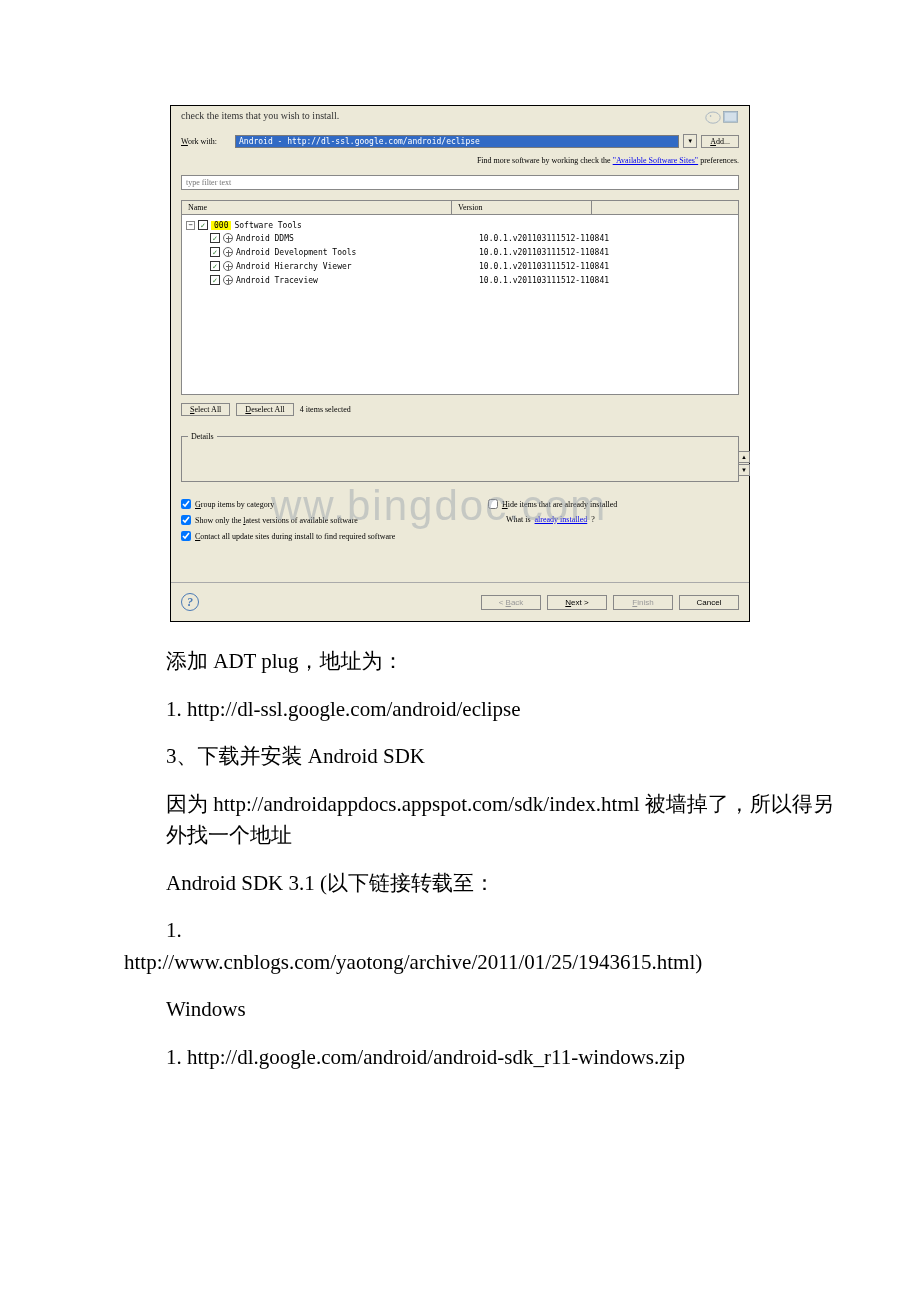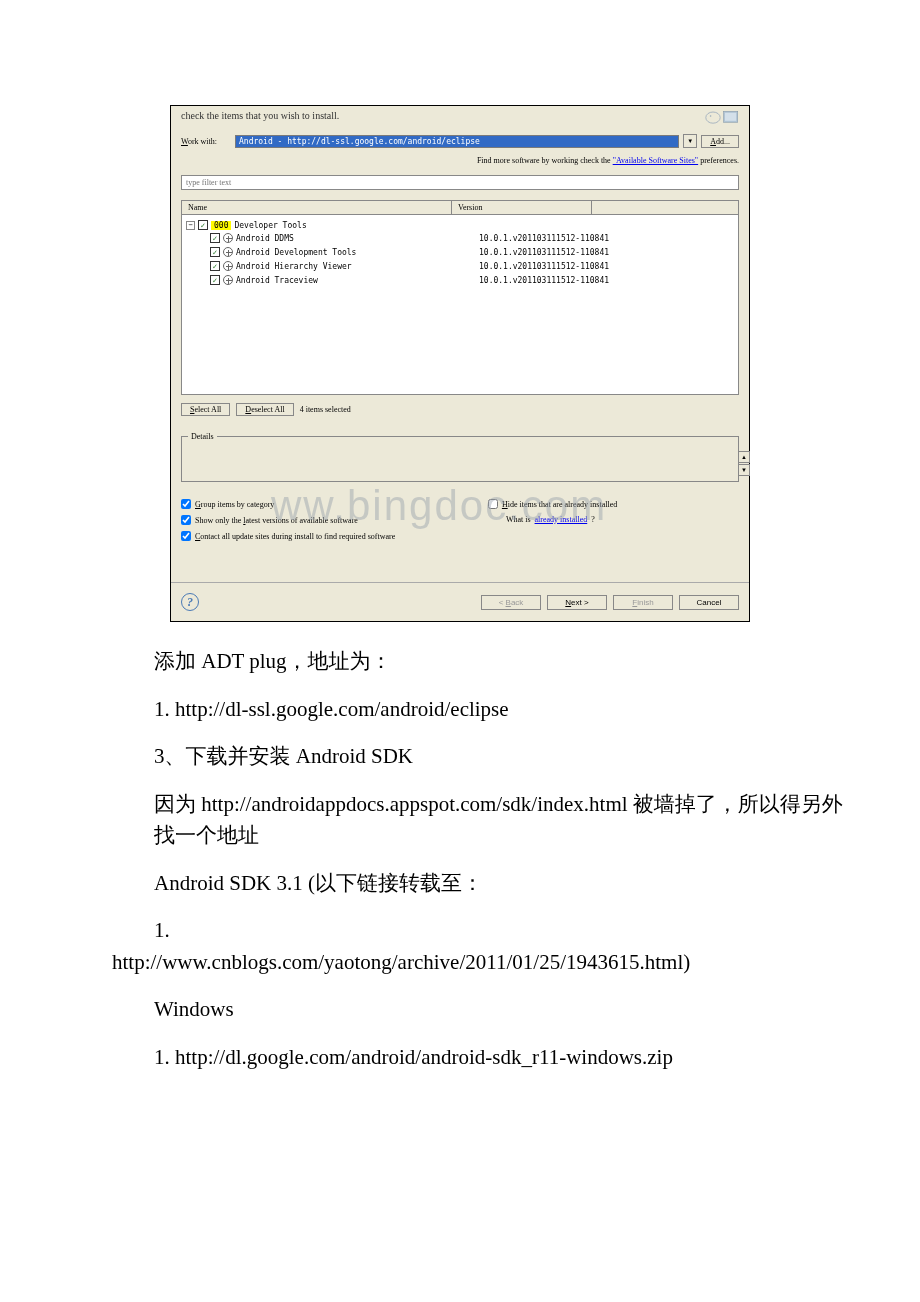--- a/index.html
+++ b/index.html
@@ -278,20 +278,21 @@
       font-size: 8px;
       cursor: pointer;
     }
     .nav-btn.disabled { color: #999; }
     
     .content-text {
       padding: 24px 70px 30px 154px;
       font-family: "Times New Roman", "SimSun", serif;
       font-size: 21px;
       line-height: 1.5;
+      margin-left: 12px;
     }
     
     .content-text p { margin-bottom: 16px; }
     .content-text .wrap-left { padding-left: 0; margin-left: -42px; }
     
     u { text-decoration: underline; }
   </style>
 </head>
 <body>
 
@@ -328,21 +329,21 @@
     <div class="tree-header">
       <div class="th th-name">Name</div>
       <div class="th th-version">Version</div>
       <div class="th th-blank"></div>
     </div>
     <div class="tree-body">
       <div class="tree-parent">
         <span class="expand-icon">−</span>
         <span class="checkbox">✓</span>
         <span class="highlight">000</span>
-        <span>Developer Tools</span>
+        <span>Software Tools</span>
       </div>
       <div class="tree-child">
         <span class="checkbox">✓</span>
         <span class="plugin-icon"></span>
         <span class="child-name">Android DDMS</span>
         <span class="child-version">10.0.1.v201103111512-110841</span>
       </div>
       <div class="tree-child">
         <span class="checkbox">✓</span>
         <span class="plugin-icon"></span>

